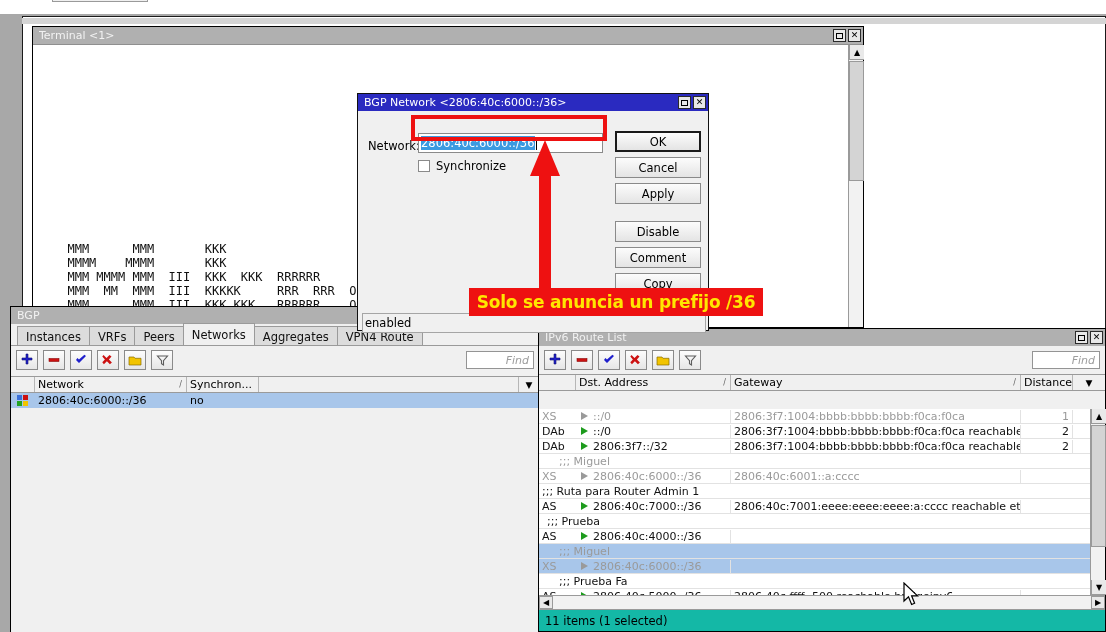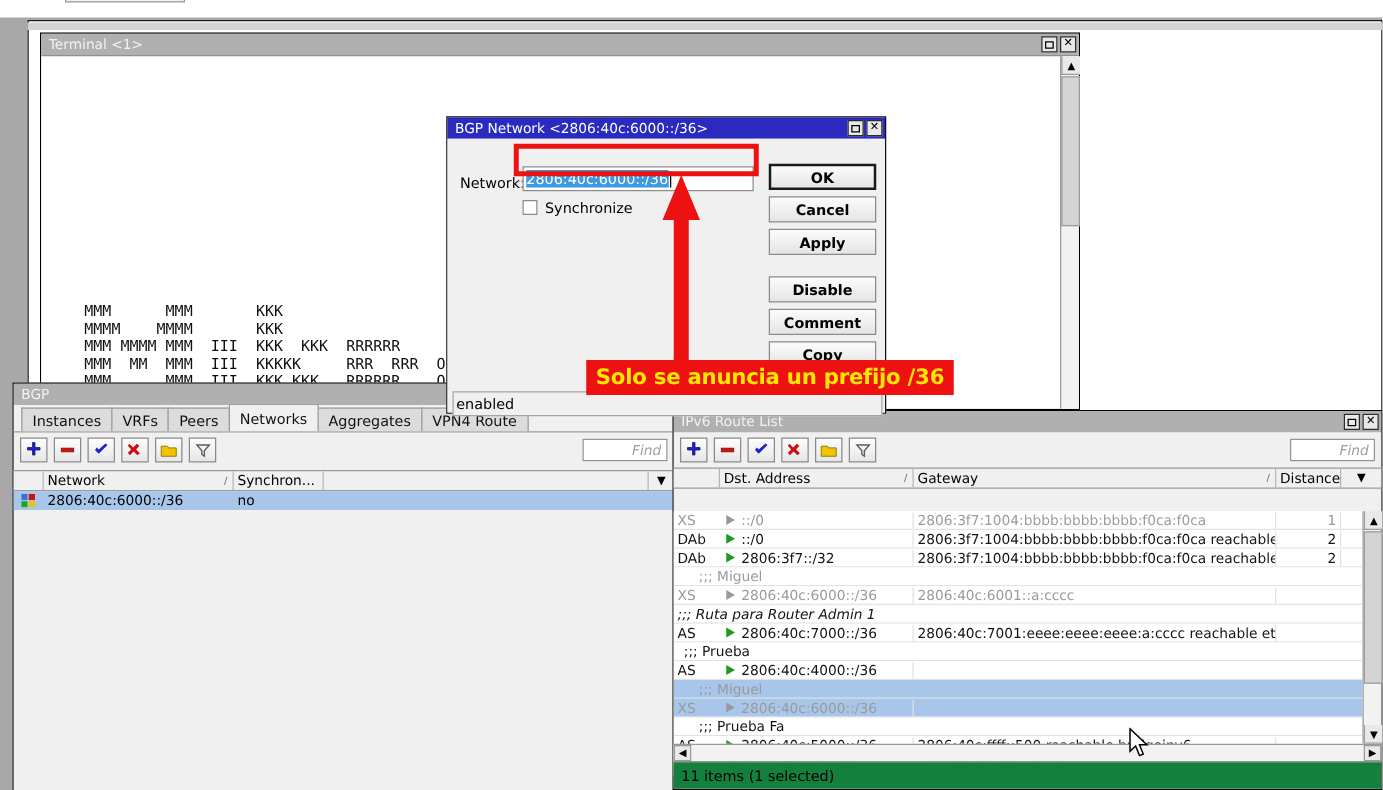--- a/index.html
+++ b/index.html
@@ -120,21 +120,21 @@
     color: #111; white-space: nowrap;
     height: 19px;
   }
   .tab.active { background: #f0f0f0; height: 22px; font-weight: normal; position: relative; z-index: 3; padding-top: 4px; }
 
   
   #routewin { left: 538px; top: 328px; width: 568px; height: 304px; }
   #routewin .body { position: absolute; left: 0; right: 0; top: 17px; bottom: 0; background: #f0f0f0; }
   #routewin .statusbar {
     position: absolute; left: 0; right: 0; bottom: 0; height: 22px;
-    background: #15803d; border-top: 1px solid #9a9a9a;
+    background: #14b8a6; border-top: 1px solid #9a9a9a;
     display: flex; align-items: center; padding-left: 6px; font-size: 11.5px;
   }
   .hscroll {
     position: absolute; left: 0; right: 0; height: 14px;
     background: #f2f2f2; border-top: 1px solid #9a9a9a;
     display: flex; justify-content: space-between; align-items: center;
   }
   .hscroll .harrow {
     width: 14px; height: 13px; background: #e9e9e9; border: 1px solid #9a9a9a;
     display: flex; align-items: center; justify-content: center; font-size: 8px;
@@ -151,21 +151,20 @@
     font-size: 11.5px;
   }
   .sel { background: #3b9ae1; color: #fff; }
   .caret { display:inline-block; width:1px; height:13px; background:#000; margin-left:1px; }
   .btn {
     background: linear-gradient(#fcfcfc,#e4e4e4);
     border: 1px solid #8a8a8a;
     font-size: 11.5px; color: #000;
     display: flex; align-items: center; justify-content: center;
     height: 21px;
-    font-weight: bold;
   }
   .btn.default { border: 2px solid #1a1a1a; }
   .chk { width: 12px; height: 12px; background: #fff; border: 1px solid #8a8a8a; }
 
   
   #redrect {
     position: absolute; left: 411px; top: 115px; width: 196px; height: 26px;
     border: 4px solid #ee1111; pointer-events: none;
   }
   #arrow { position: absolute; left: 527px; top: 140px; width: 36px; height: 155px; }
@@ -392,21 +391,21 @@
           <div class="trow" style="background: rgb(255, 255, 255); border-bottom: 1px solid rgb(226, 226, 226); height: 15px;">
             <div class="td" style="width: 37px; color: rgb(154, 154, 154); border-right: none;">XS</div>
             <div class="td" style="width: 155px; color: rgb(154, 154, 154); border-right: 1px solid rgb(226, 226, 226); gap: 5px;">
               <span style="display: inline-block; width: 0px; height: 0px; border-left: 7px solid rgb(154, 154, 154); border-top: 4.5px solid transparent; border-bottom: 4.5px solid transparent; margin-left: 2px;"></span>
               <span>2806:40c:6000::/36</span>
             </div>
             <div class="td" style="width: 290px; color: rgb(154, 154, 154); border-right: 1px solid rgb(226, 226, 226);">2806:40c:6001::a:cccc</div>
             <div class="td" style="width: 52px; color: rgb(154, 154, 154); border-right: 1px solid rgb(226, 226, 226); justify-content: flex-end;"></div>
           </div>
           <div class="trow" style="background: rgb(255, 255, 255); border-bottom: 1px solid rgb(226, 226, 226); height: 15px;">
-            <div class="td" style="width: 100%; color: rgb(18, 18, 18); font-style: italic;">;;; Ruta para Router Admin 1</div>
+            <div class="td" style="width: 100%; color: rgb(18, 18, 18);">;;; Ruta para Router Admin 1</div>
           </div>
           <div class="trow" style="background: rgb(255, 255, 255); border-bottom: 1px solid rgb(226, 226, 226); height: 15px;">
             <div class="td" style="width: 37px; color: rgb(18, 18, 18); border-right: none;">AS</div>
             <div class="td" style="width: 155px; color: rgb(18, 18, 18); border-right: 1px solid rgb(226, 226, 226); gap: 5px;">
               <span style="display: inline-block; width: 0px; height: 0px; border-left: 7px solid rgb(29, 155, 29); border-top: 4.5px solid transparent; border-bottom: 4.5px solid transparent; margin-left: 2px;"></span>
               <span>2806:40c:7000::/36</span>
             </div>
             <div class="td" style="width: 290px; color: rgb(18, 18, 18); border-right: 1px solid rgb(226, 226, 226);">2806:40c:7001:eeee:eeee:eeee:a:cccc reachable ether8</div>
             <div class="td" style="width: 52px; color: rgb(18, 18, 18); border-right: 1px solid rgb(226, 226, 226); justify-content: flex-end;"></div>
           </div>

